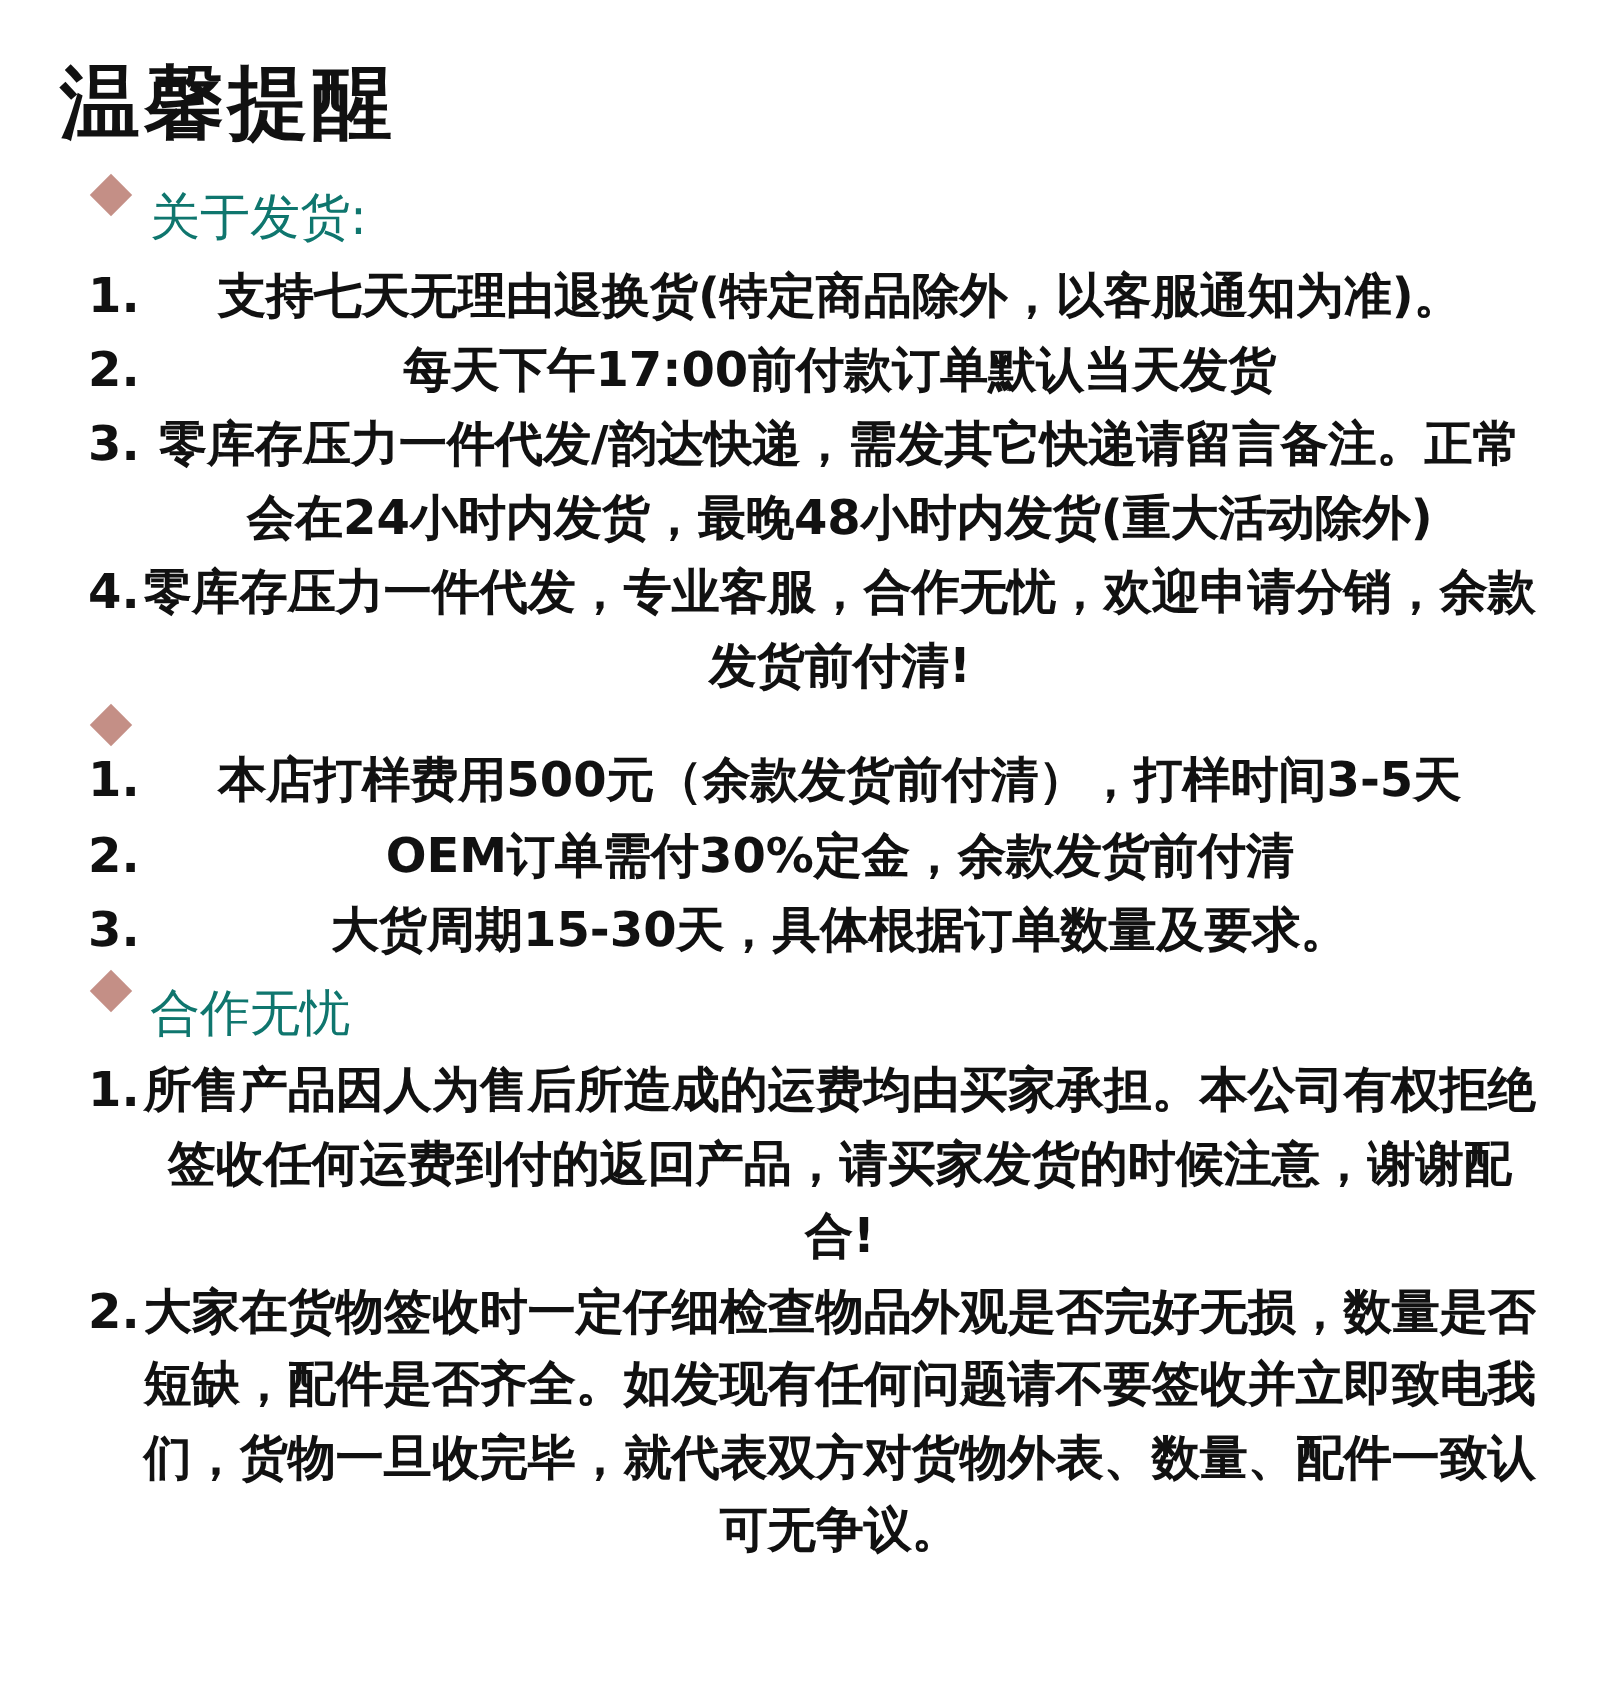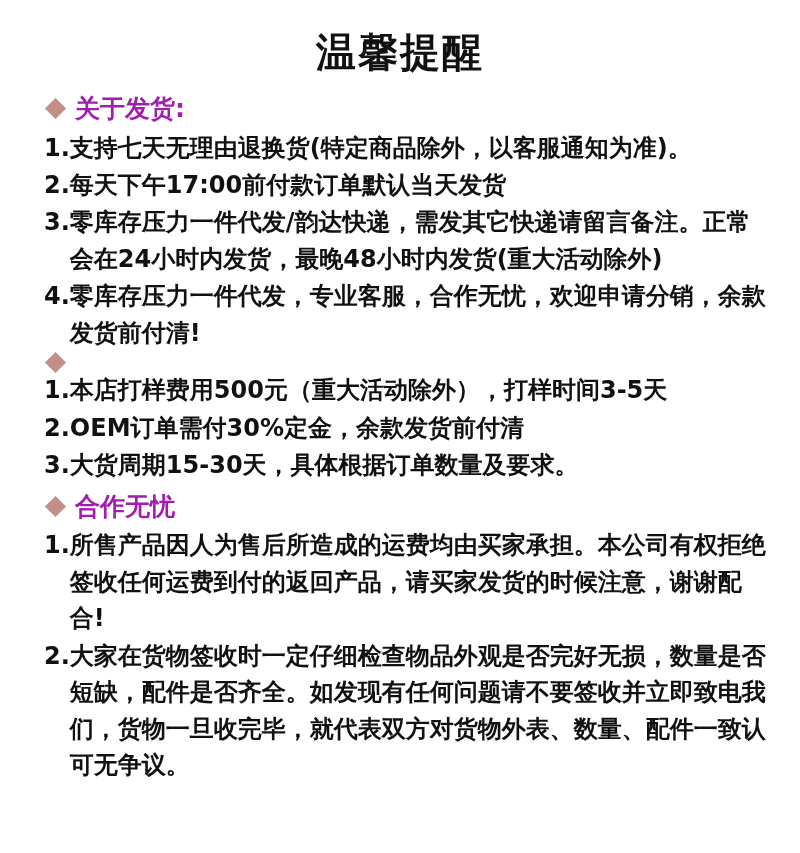--- a/index.html
+++ b/index.html
@@ -15,35 +15,35 @@
     overflow: hidden;
   }
   .page {
     width: 800px;
     height: 853px;
     box-sizing: border-box;
     padding: 18px 30px 0 30px;
     position: relative;
   }
   .title {
-    text-align: center;
+    text-align: left;
     font-size: 40px;
     font-weight: bold;
     letter-spacing: 2px;
     color: #111111;
     margin: 10px 0 14px 0;
     line-height: 1.2;
   }
   .section-head {
     display: flex;
-    align-items: center;
+    align-items: flex-start;
     margin: 4px 0 2px 18px;
     font-size: 25px;
-    font-weight: bold;
-    color: #a21caf;
+    font-weight: normal;
+    color: #0f766e;
     line-height: 1.5;
   }
   .diamond {
     display: inline-block;
     width: 15px;
     height: 15px;
     background: #c48f86;
     transform: rotate(45deg);
     margin-right: 12px;
     flex: 0 0 auto;
@@ -60,20 +60,21 @@
   .num {
     flex: 0 0 auto;
     white-space: pre;
   }
   .txt {
     flex: 1 1 auto;
   }
   
   .item .txt {
     display: block;
+    text-align: center;
   }
 </style>
 </head>
 <body>
 
 <div class="page">
 
   <div class="title">温馨提醒</div>
 
   <div class="section-head">
@@ -95,21 +96,21 @@
   <div class="item">
     <span class="num">4.</span>
     <span class="txt">零库存压力一件代发，专业客服，合作无忧，欢迎申请分销，余款发货前付清!</span>
   </div>
 
   <div class="section-head">
     <span class="diamond"></span>
   </div>
   <div class="item">
     <span class="num">1.</span>
-    <span class="txt">本店打样费用500元（重大活动除外），打样时间3-5天</span>
+    <span class="txt">本店打样费用500元（余款发货前付清），打样时间3-5天</span>
   </div>
   <div class="item">
     <span class="num">2.</span>
     <span class="txt">OEM订单需付30%定金，余款发货前付清</span>
   </div>
   <div class="item">
     <span class="num">3.</span>
     <span class="txt">大货周期15-30天，具体根据订单数量及要求。</span>
   </div>
 

